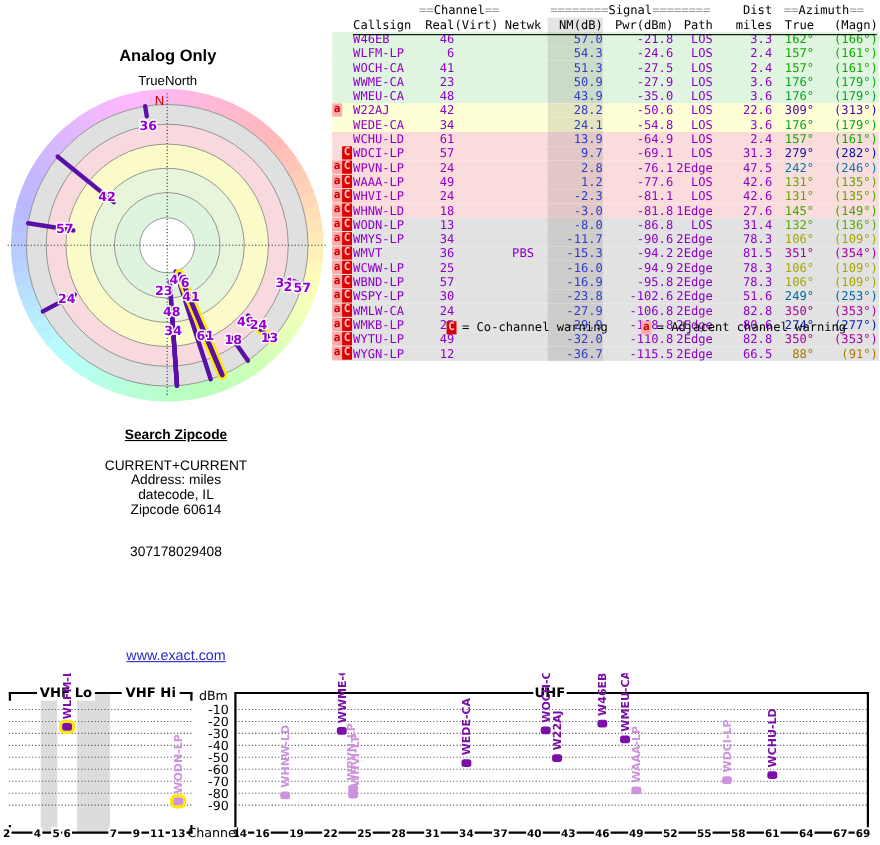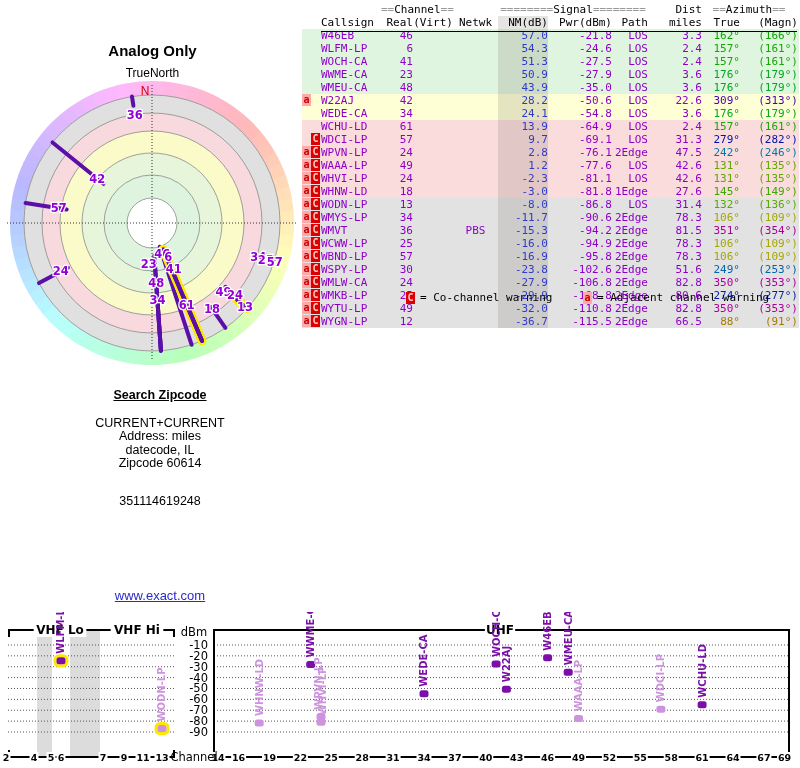--- a/index.html
+++ b/index.html
@@ -174,21 +174,21 @@
     </span>
   </div>
 
   <div id="search" class="abs">
     <div class="title">Search Zipcode</div>
     <div>CURRENT+CURRENT</div>
     <div>Address: miles</div>
     <div>datecode, IL</div>
     <div>Zipcode 60614</div>
     <div class="gap"></div>
-    <div>351114619248</div>
+    <div>307178029408</div>
   </div>
 
   <div id="site-link" class="abs">
     <a>www.exact.com</a>
   </div>
 
   <svg id="chart-svg" class="abs" style="left:0;top:612px;" width="800" height="156" viewBox="0 0 800 156">
       <rect x="37" y="18" width="15" height="127" fill="#dcdcdc"></rect>
       <rect x="70" y="18" width="30" height="127" fill="#dcdcdc"></rect>
       <line x1="8" y1="32.975" x2="175" y2="32.975" stroke="#555" stroke-width="1" stroke-dasharray="1 2"></line>

